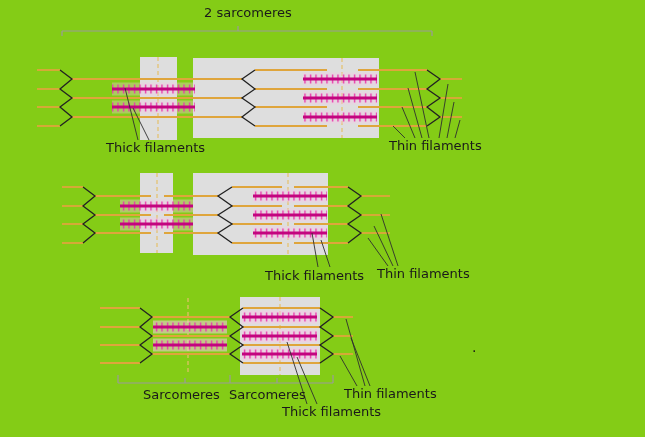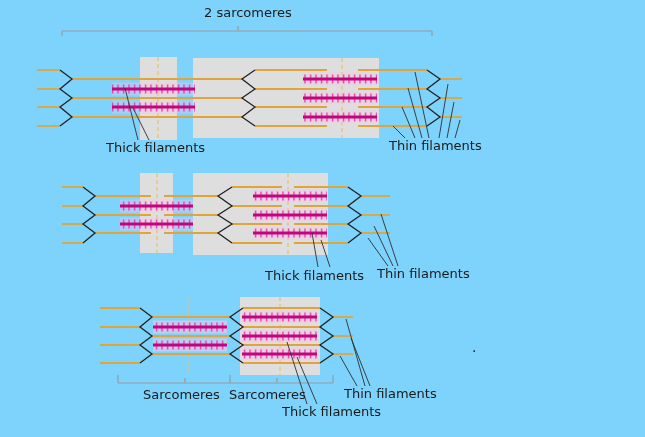--- a/index.html
+++ b/index.html
@@ -1,16 +1,16 @@
 <!DOCTYPE html>
 <html><head>
 <meta charset="utf-8">
 <style>
   html,body{margin:0;padding:0;background:#fff;}
-  #stage{position:relative;width:645px;height:437px;background:#7dd3fc;overflow:hidden;
+  #stage{position:relative;width:645px;height:437px;background:#84cc16;overflow:hidden;
          font-family:"DejaVu Sans","Liberation Sans",sans-serif;}
   #diagram{position:absolute;left:0;top:0;}
   .lbl{position:absolute;font-size:13px;line-height:14px;color:#1a1a1a;white-space:nowrap;}
   #t-title   {left:204px;top:6px;}
   #t-r1-thick{left:106px;top:141px;}
   #t-r1-thin {left:389px;top:139px;}
   #t-r2-thick{left:265px;top:269px;}
   #t-r2-thin {left:377px;top:267px;}
   #t-r3-s1   {left:143px;top:388px;}
   #t-r3-s2   {left:229px;top:388px;}

